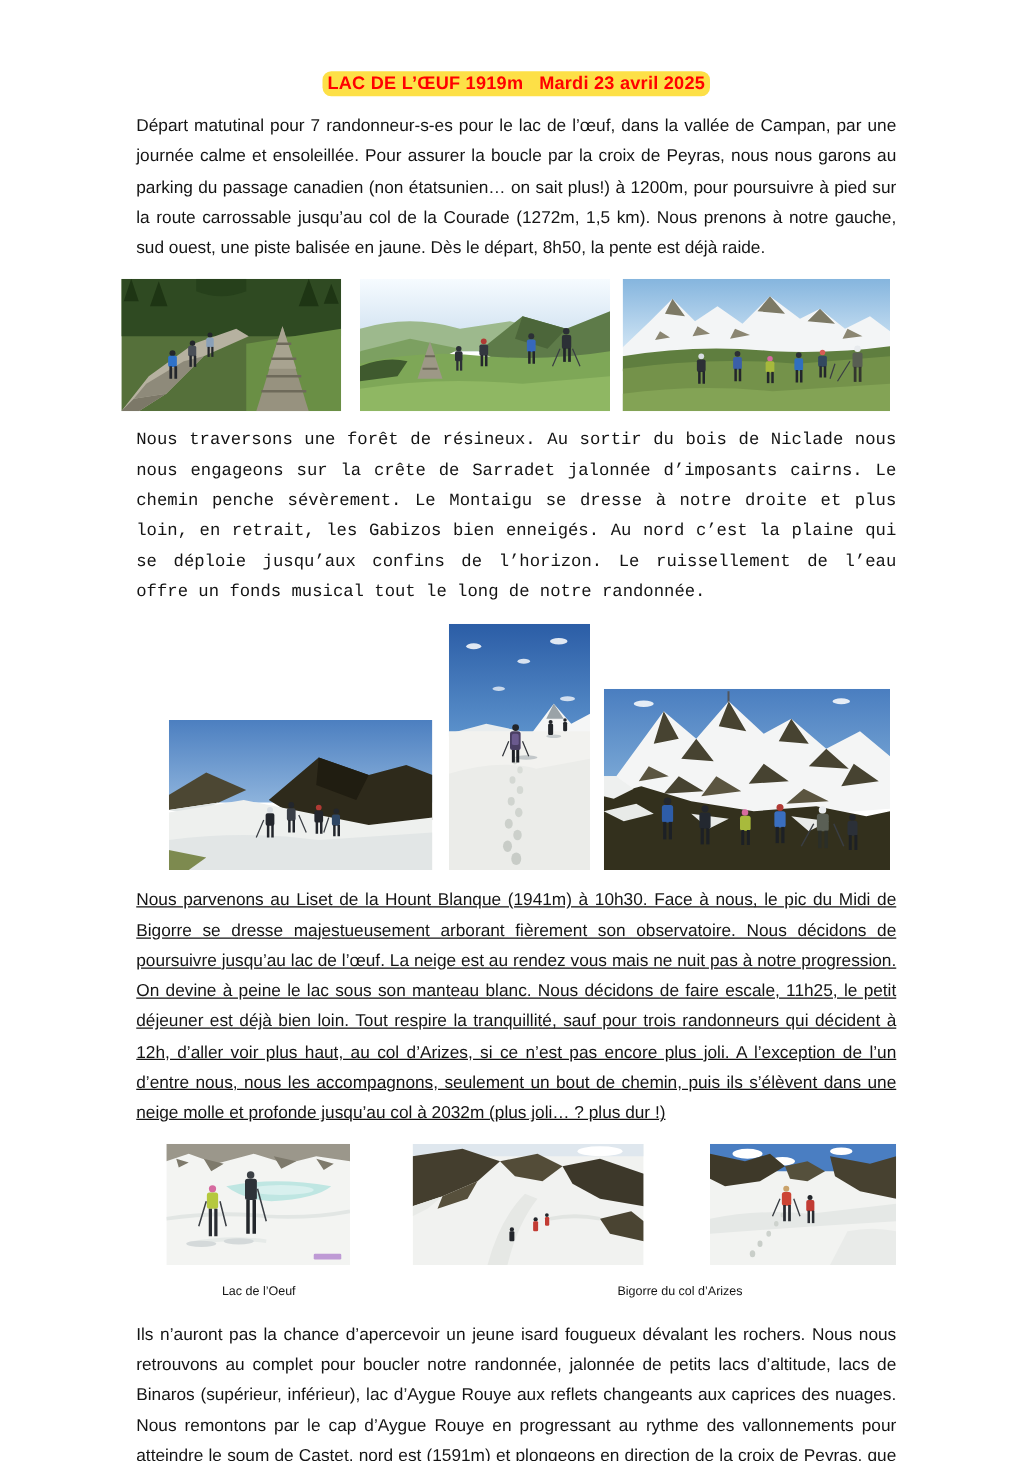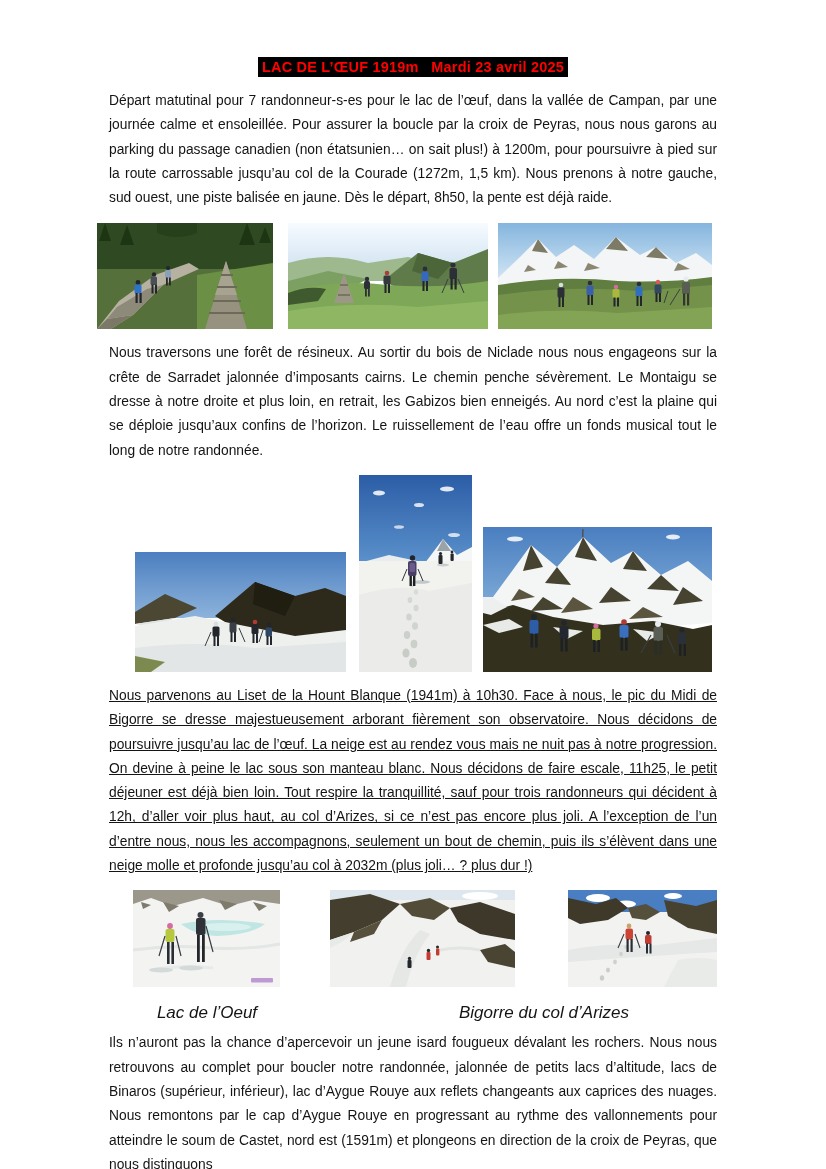--- a/index.html
+++ b/index.html
@@ -8,51 +8,51 @@
     font-family:"Liberation Sans",sans-serif;color:#141414;margin:0 auto;
   }
   .content{padding:0 97px;}
   .title-row{padding-top:57px;text-align:center;}
   .doc-title{
     display:inline-block;font-weight:700;font-size:14.5px;line-height:18px;
     padding:1px 4px;white-space:pre-wrap;letter-spacing:0.2px;
   }
   p.body{margin:12px;text-align:justify;font-size:13.8px;line-height:24.3px;}
   .p1{margin-top:14px;}
-  .p2{margin-top:20px;}
+  .p2{margin-top:20px;font-family:Liberation Mono, monospace;}
   .p3{margin-top:8px;text-decoration:underline;}
   .p4{margin-top:12px;}
   .photo-row{display:flex;}
   .row1{margin-top:13px;}
   .row2{margin-top:0;align-items:flex-end;}
   .row3{margin-top:0;}
   .photo{flex:0 0 auto;overflow:hidden;}
   .photo svg{display:block;width:100%;height:100%;}
   .r1a{width:176px;height:106px;}
   .r1b{width:200px;height:106px;margin-left:15px;}
   .r1c{width:214px;height:106px;margin-left:10px;}
   .r2a{width:211px;height:120px;margin-left:38px;}
   .r2b{width:113px;height:197px;margin-left:13px;}
   .r2c{width:229px;height:145px;margin-left:11px;}
   .r3a{width:147px;height:97px;margin-left:36px;}
   .r3b{width:185px;height:97px;margin-left:50px;}
   .r3c{width:149px;height:97px;margin-left:53px;}
-  .captions-row{position:relative;height:16px;margin-top:16px;font-size:17px;font-style:italic;}
+  .captions-row{position:relative;height:16px;margin-top:16px;font-size:10px;}
   .cap{position:absolute;top:0;transform:translateX(-50%);white-space:nowrap;}
   .cap1{left:110px;}
   .cap2{left:447px;}
 </style>
 </head>
 <body>
 
 <div class="page">
   <div class="content">
 
     <div class="title-row">
-      <span class="doc-title" style="background: #000000; color: rgb(255, 0, 0);">LAC DE L’ŒUF 1919m   Mardi 23 avril 2025</span>
+      <span class="doc-title" style="background: #fde047; color: rgb(255, 0, 0); border-radius: 7px;">LAC DE L’ŒUF 1919m   Mardi 23 avril 2025</span>
     </div>
 
     <p class="body p1">Départ matutinal pour 7 randonneur-s-es pour le lac de l’œuf, dans la vallée de Campan, par une journée calme et ensoleillée. Pour assurer la boucle par la croix de Peyras, nous nous garons au parking du passage canadien (non étatsunien… on sait plus!) à 1200m, pour poursuivre à pied sur la route carrossable jusqu’au col de la Courade (1272m, 1,5 km). Nous prenons à notre gauche, sud ouest, une piste balisée en jaune. Dès le départ, 8h50, la pente est déjà raide.</p>
 
     <div class="photo-row row1">
       <div class="photo r1a" aria-label="Hikers climbing a stony trail beside a large cairn among conifers">
         <svg viewBox="0 0 176 106" preserveAspectRatio="none">
           <rect width="176" height="106" fill="#55703a"></rect>
           <rect width="176" height="46" fill="#2f4a22"></rect>
           <path d="M8,0 l6,18 -12,0 z M30,2 l7,20 -14,0 z M150,0 l8,22 -16,0 z M168,4 l6,16 -12,0 z" fill="#1e3514"></path>

